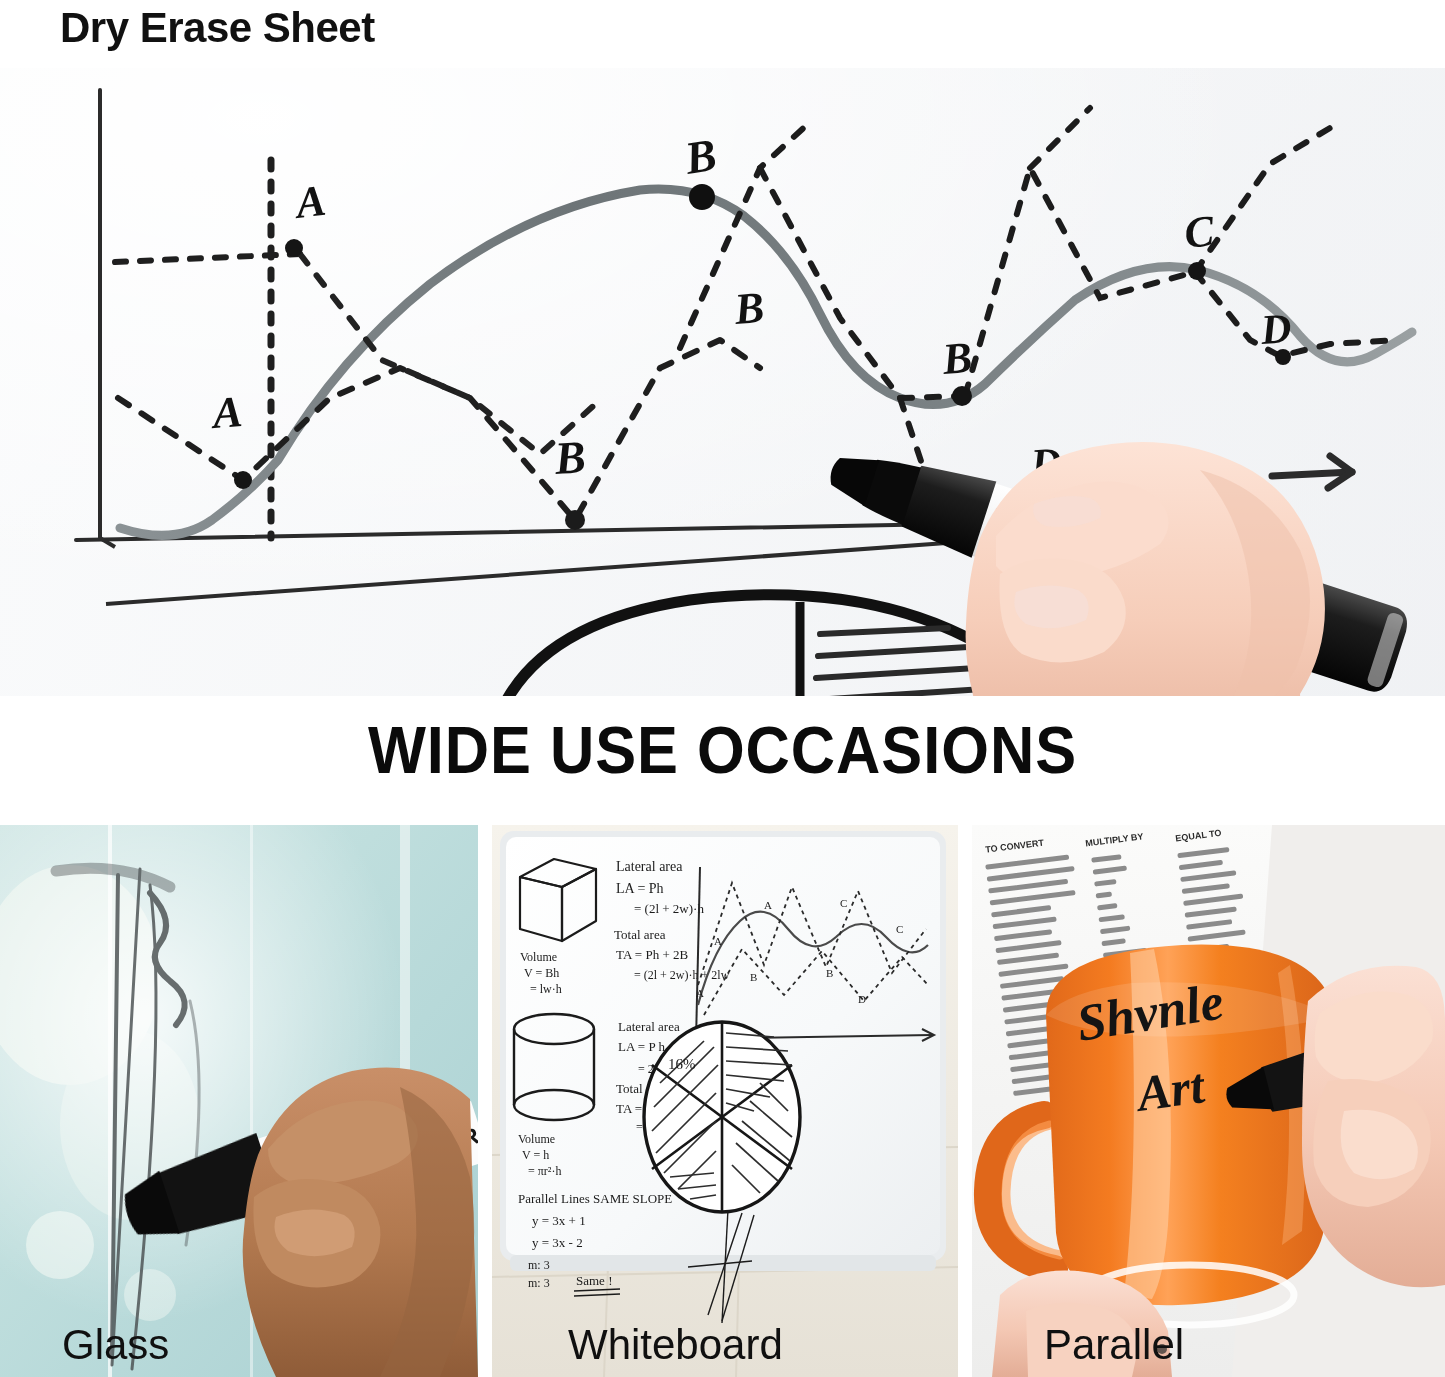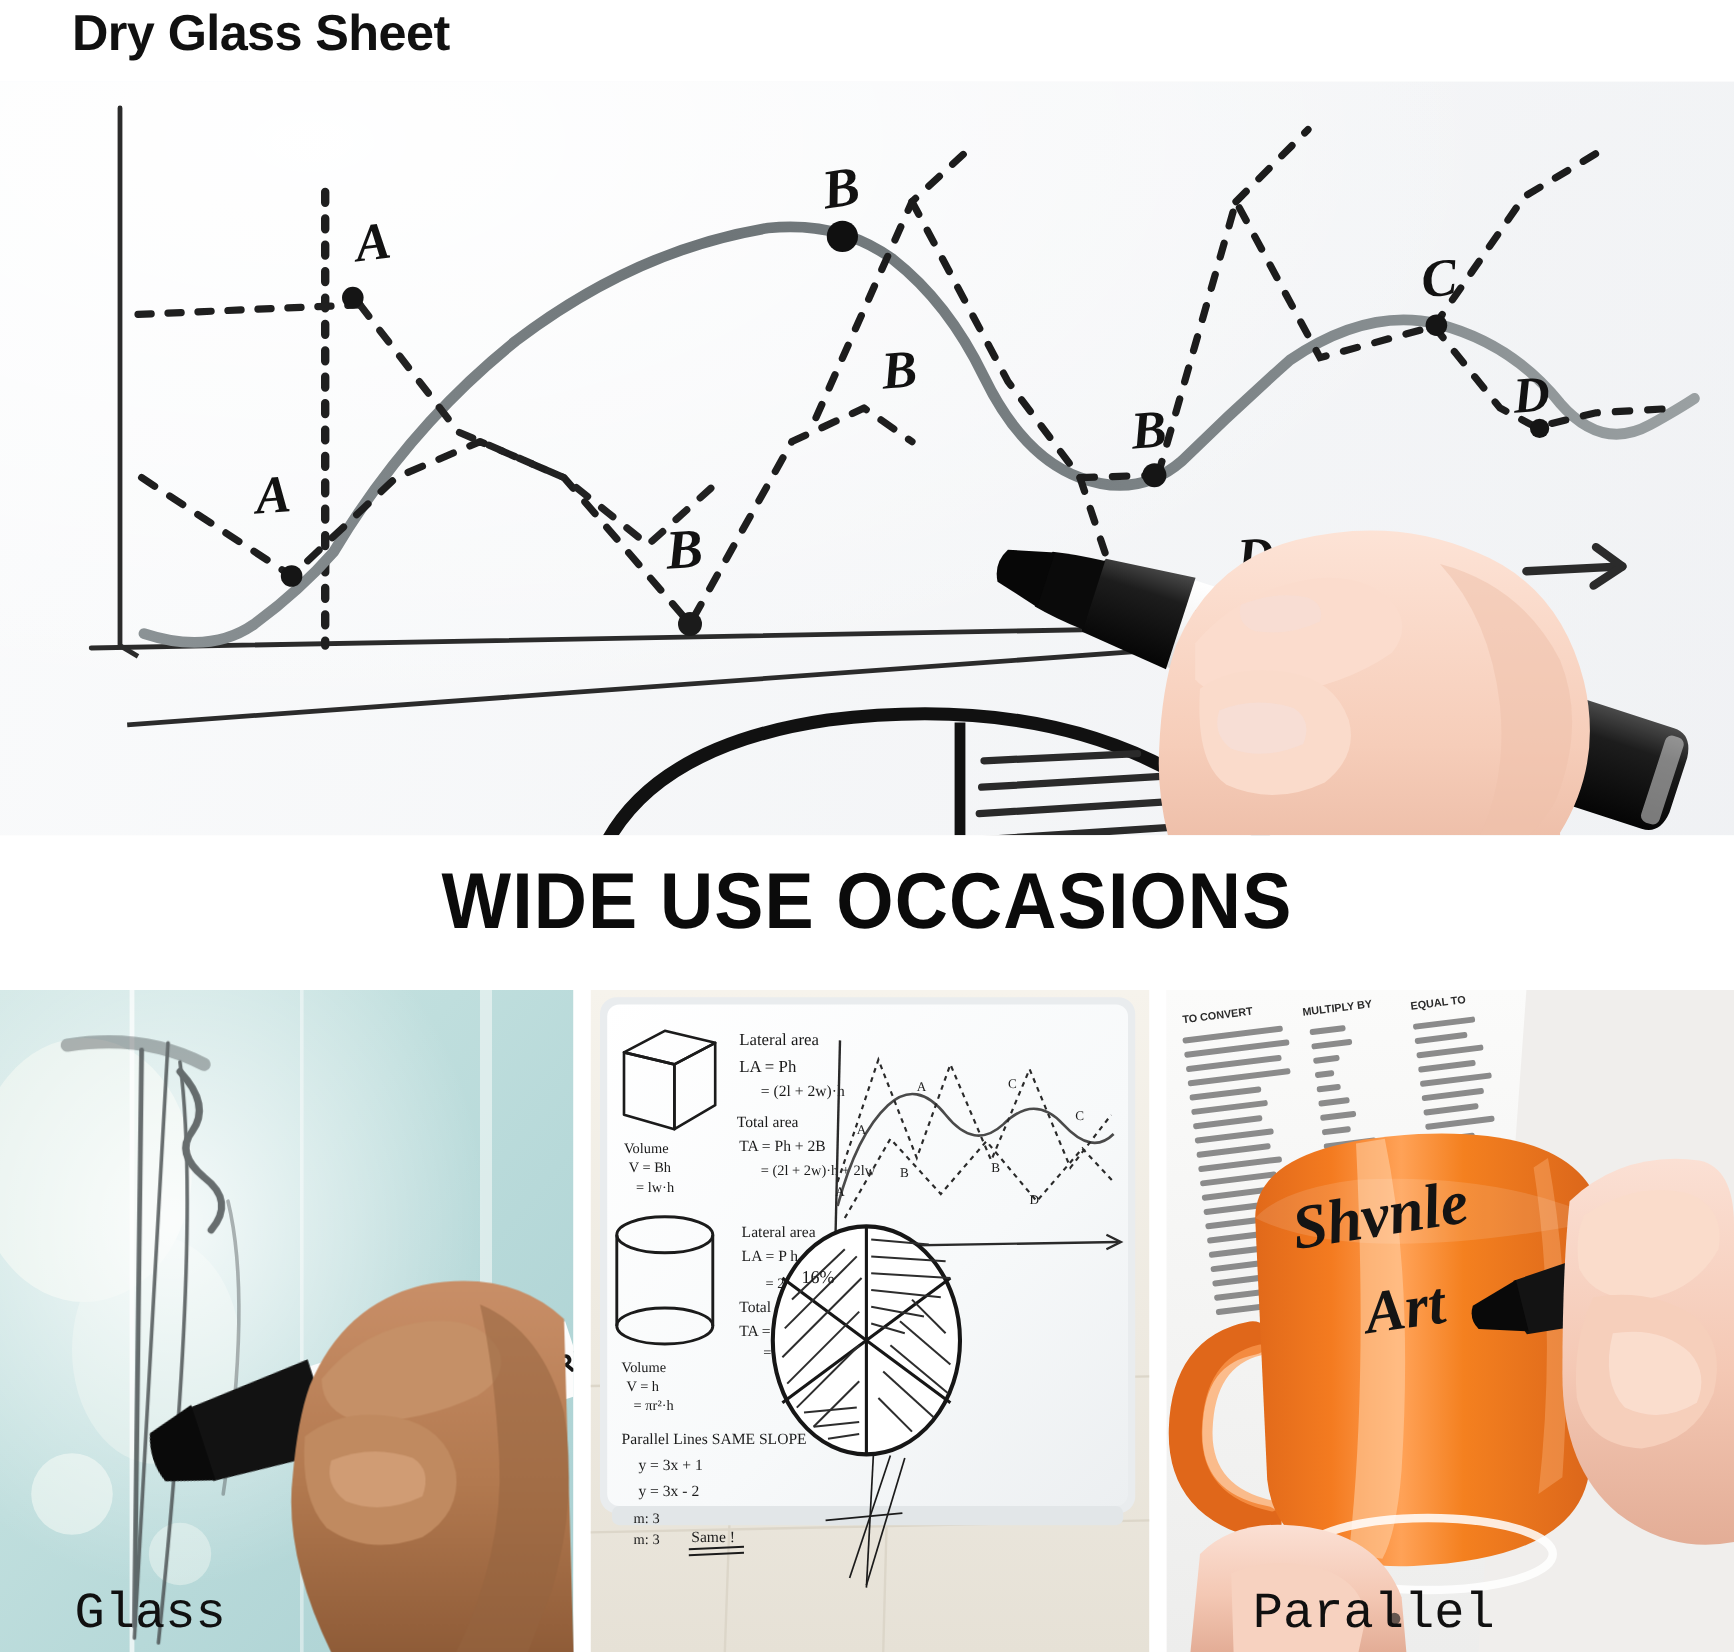--- a/index.html
+++ b/index.html
@@ -36,33 +36,33 @@
 
   
   .panels{position:absolute;left:0;top:825px;width:1445px;height:552px;}
   .panel{position:absolute;top:0;height:552px;overflow:hidden;}
   .p1{left:0;width:478px;}
   .p2{left:492px;width:466px;}
   .p3{left:972px;width:473px;}
   .panel svg{position:absolute;left:0;top:0;}
   .cap{
     position:absolute;bottom:8px;
-    font-family:Liberation Mono, monospace;
+    font-family:Liberation Sans, sans-serif;
     font-size:42px;color:#101010;white-space:nowrap;
   }
   .cap1{left:62px;}
   .cap2{left:76px;}
   .cap3{left:72px;}
 </style>
 </head>
 <body>
 
 <div class="page">
 
-  <div class="title">Dry Glass Sheet</div>
+  <div class="title">Dry Erase Sheet</div>
 
   <div class="hero">
     <div class="board-sheen"></div>
 
     <svg width="1445" height="628" viewBox="0 0 1445 628">
       <defs>
         <linearGradient id="curveGrad" x1="0" y1="0" x2="1" y2="0">
           <stop offset="0%" stop-color="#8b9295"></stop>
           <stop offset="35%" stop-color="#6d7477"></stop>
           <stop offset="70%" stop-color="#7d8487"></stop>
@@ -400,20 +400,21 @@
           </g>
 
           <g stroke="#2d2d2d" stroke-width="1.7">
             <path d="M178 352 L222 348"></path>
               <path d="M186 364 L224 360"></path>
             <path d="M198 374 L224 370"></path>
           </g>
           <text x="176" y="244" font-family="Liberation Serif,serif" font-size="15" fill="#1b1b1b">16%</text>
         </g>
       </svg>
+      <div class="cap cap2">Whiteboard</div>
     </div>
 
     <div class="panel p3">
       <svg width="473" height="552" viewBox="0 0 473 552">
         <defs>
           <linearGradient id="mugGrad" x1="0" y1="0" x2="1" y2="0">
             <stop offset="0%" stop-color="#e1691a"></stop>
             <stop offset="22%" stop-color="#f47b20"></stop>
             <stop offset="42%" stop-color="#ffa257"></stop>
             <stop offset="60%" stop-color="#f4801f"></stop>

